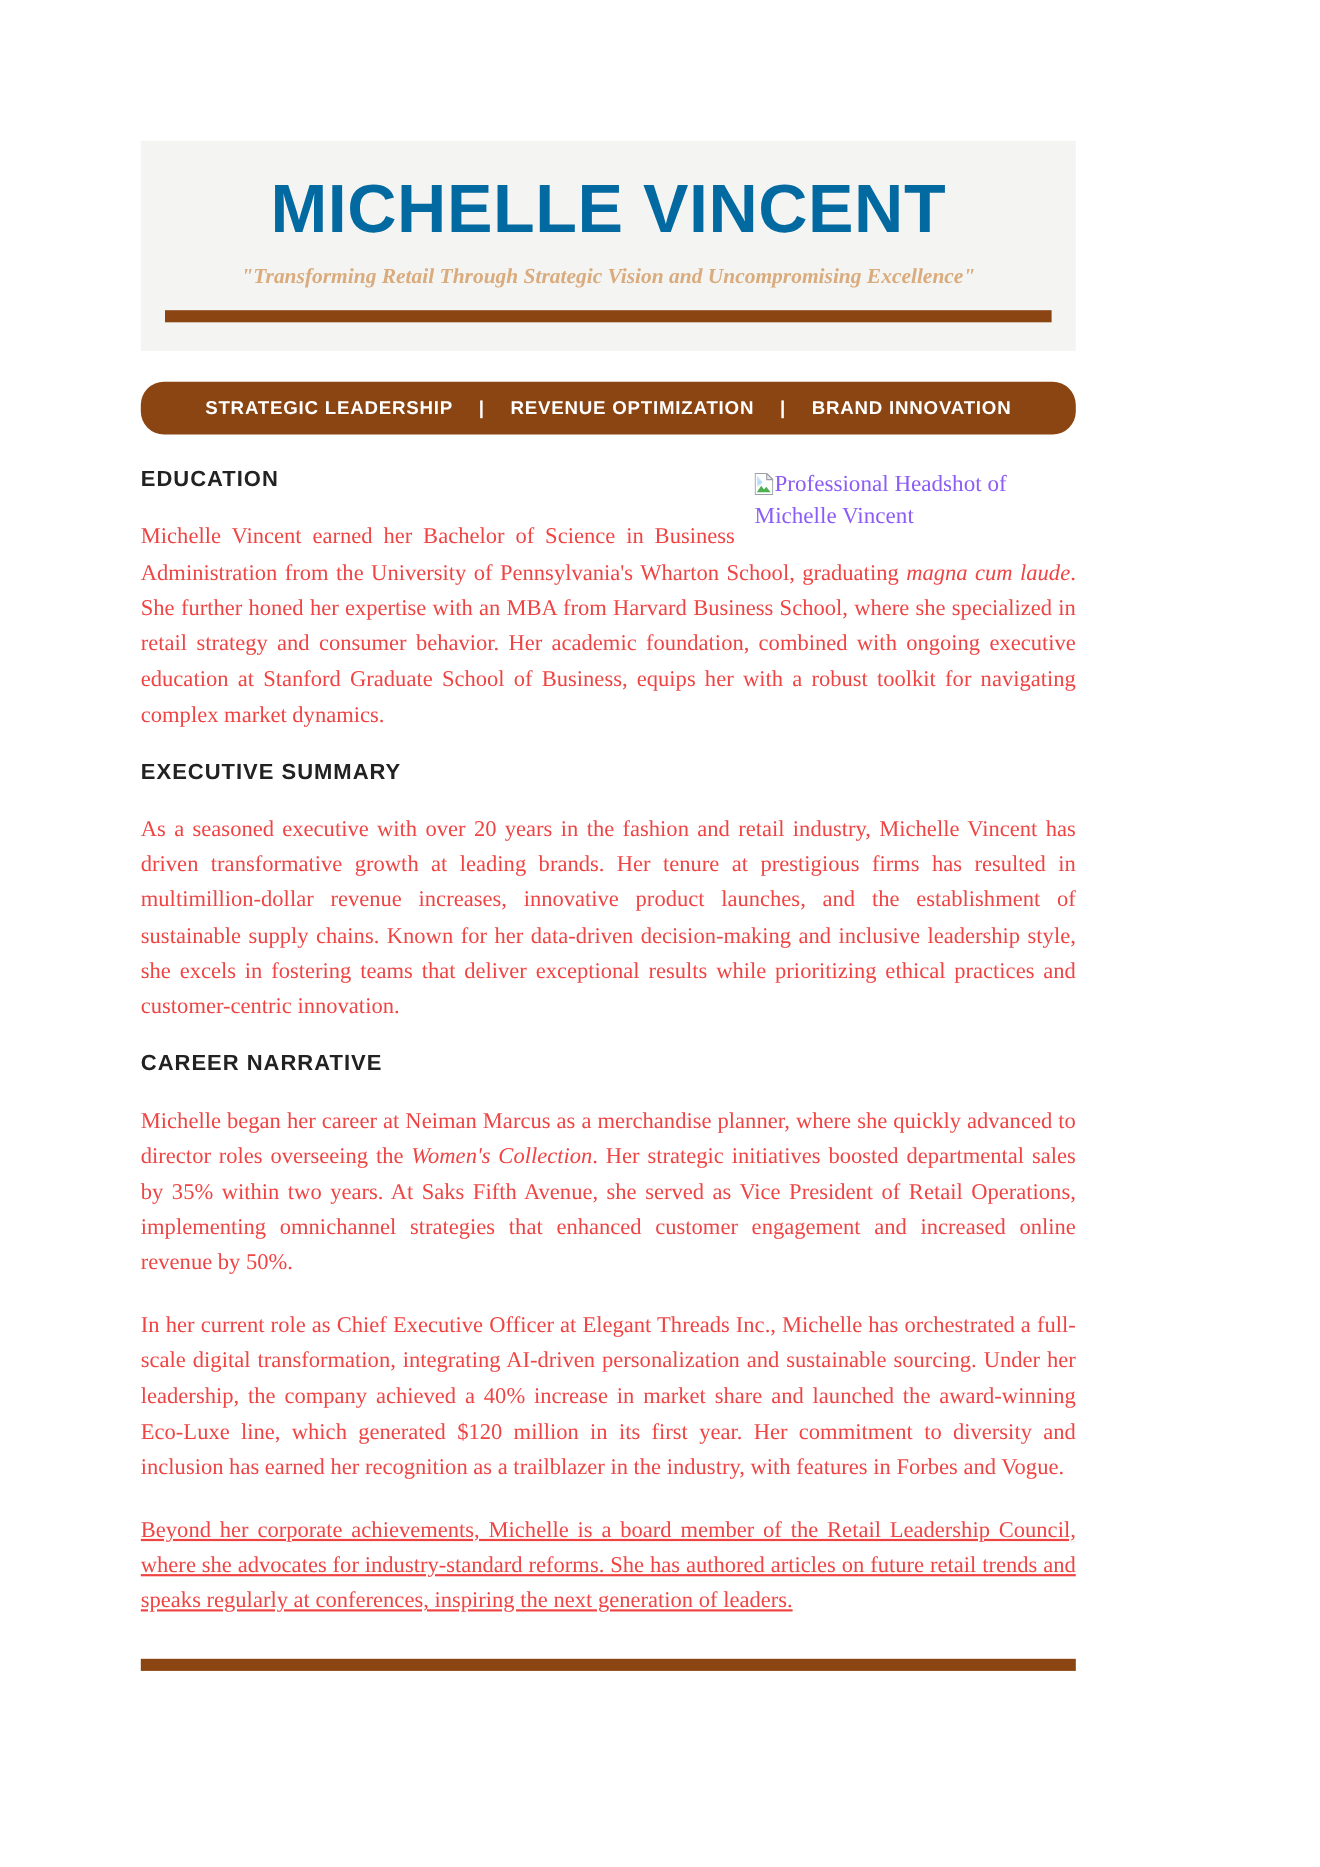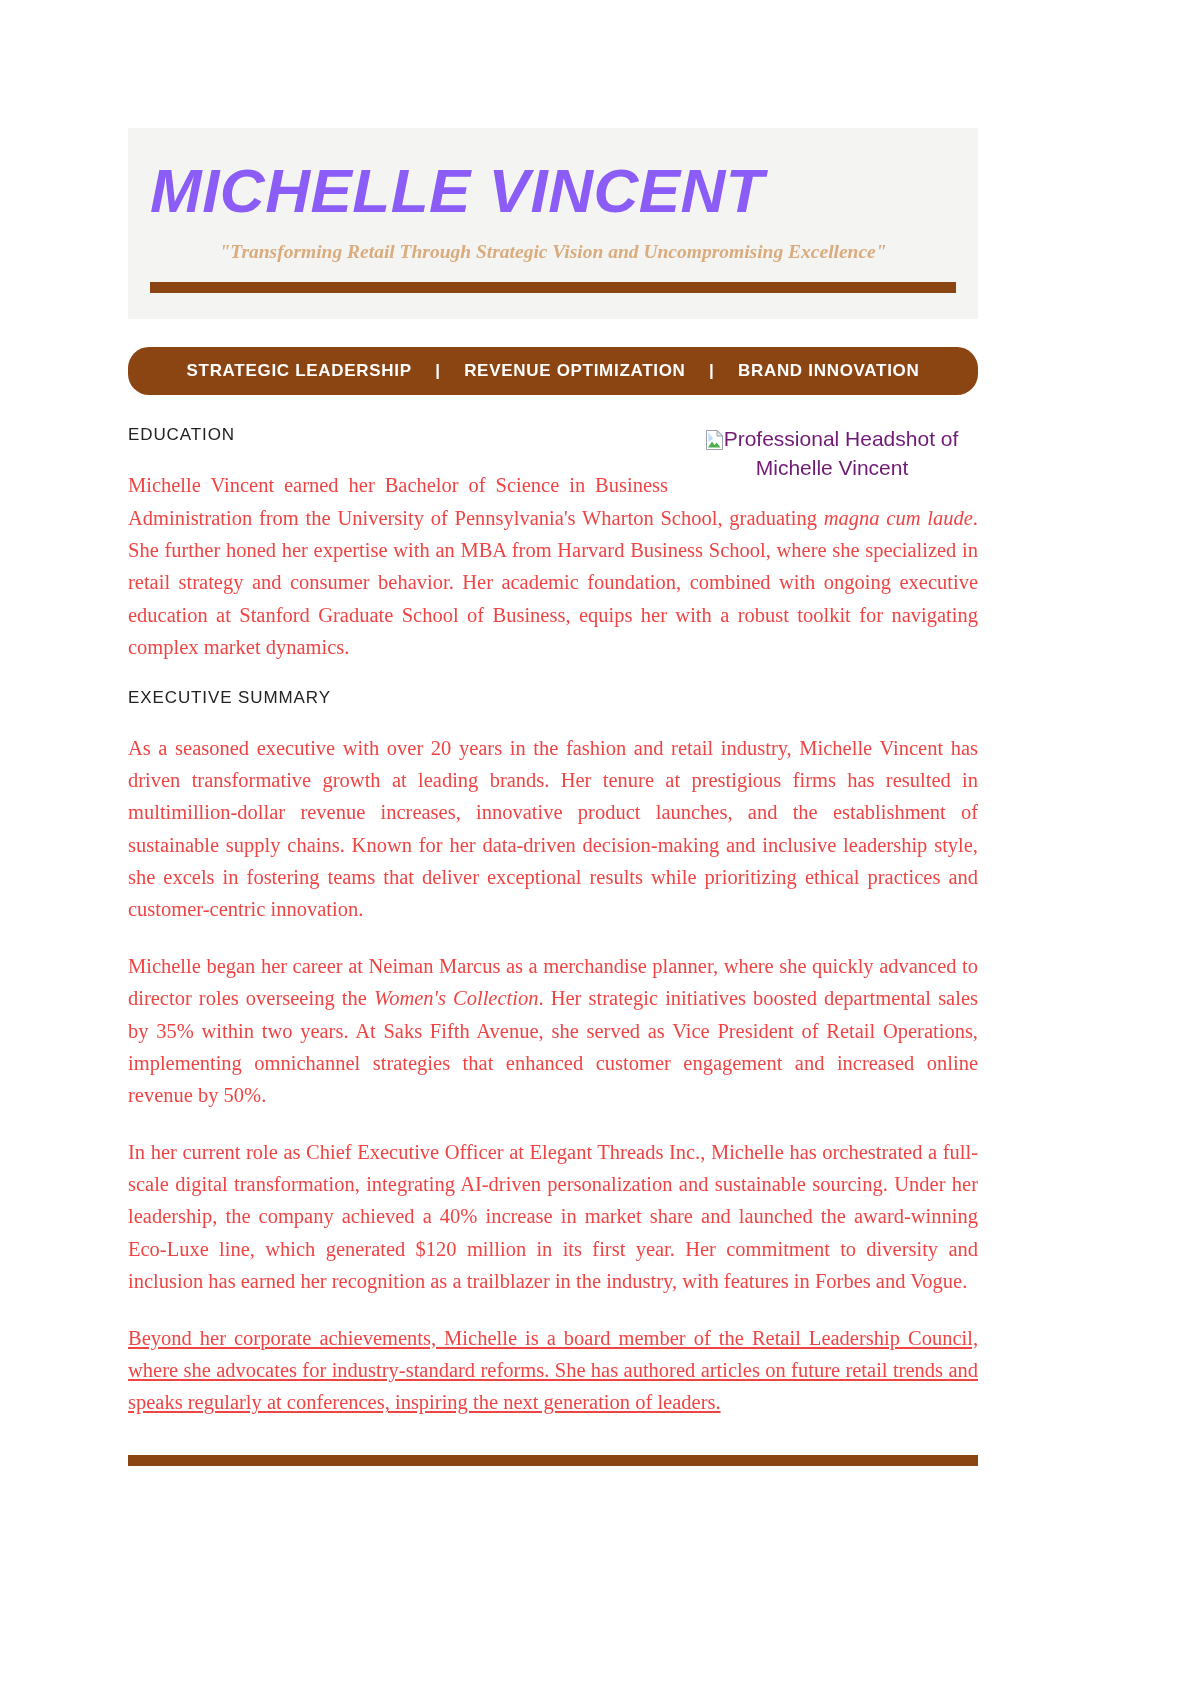--- a/index.html
+++ b/index.html
@@ -30,25 +30,24 @@
     padding: 30px 22px 26px 22px;
     box-sizing: border-box;
     margin-bottom: 28px;
   }
   .name-title {
     font-family: "Liberation Sans", "DejaVu Sans", sans-serif;
     font-weight: 700;
     font-size: 62px;
     line-height: 1.08;
     letter-spacing: 0.5px;
-    color: #8b5cf6;
-    text-align: left;
+    color: #0369a1;
+    text-align: center;
     margin: 0 0 14px 0;
     white-space: nowrap;
-    font-style: italic;
   }
   .tagline {
     font-family: "Liberation Serif", "DejaVu Serif", serif;
     font-style: italic;
     font-weight: 700;
     font-size: 19.5px;
     line-height: 1.3;
     color: #d9ab7d;
     text-align: center;
     margin: 0 0 18px 0;
@@ -80,22 +79,22 @@
     padding: 0 18px;
     font-weight: 700;
   }
   .pillars-bar .pillar {
     display: inline-block;
   }
 
   
   .section-heading {
     font-family: "Liberation Sans", "DejaVu Sans", sans-serif;
-    font-weight: 400;
-    font-size: 17px;
+    font-weight: 700;
+    font-size: 20px;
     letter-spacing: 0.9px;
     color: #222222;
     margin: 0 0 24px 0;
     text-transform: uppercase;
   }
   .section-heading.spaced-top { }
 
   
   p.body-text {
     font-family: "Liberation Serif", "DejaVu Serif", serif;
@@ -107,25 +106,24 @@
   }
   p.body-text:last-of-type { margin-bottom: 0; text-decoration: underline; }
   .body-text b, .body-text strong { font-weight: 400; }
   .body-text i, .body-text em { font-style: italic; }
 
   
   .headshot-wrap {
     float: right;
     width: 292px;
     margin: 0 0 6px 18px;
-    font-family: Liberation Sans, sans-serif;
+    font-family: Liberation Serif, serif;
     font-size: 21px;
     line-height: 1.35;
-    color: #701a75;
-    text-align: center;
+    color: #8b5cf6;
   }
   .broken-img-icon {
     display: inline-block;
     vertical-align: -4px;
     width: 17px;
     height: 20px;
     margin-right: 1px;
   }
 
   
@@ -174,20 +172,21 @@
     <h2 class="section-heading">EDUCATION</h2>
     <p class="body-text">
       <span>Michelle Vincent earned her Bachelor of Science in Business Administration from the University of Pennsylvania's Wharton School, graduating </span><em>magna cum laude</em><span>. She further honed her expertise with an MBA from Harvard Business School, where she specialized in retail strategy and consumer behavior. Her academic foundation, combined with ongoing executive education at Stanford Graduate School of Business, equips her with a robust toolkit for navigating complex market dynamics.</span>
     </p>
 
     <h2 class="section-heading spaced-top">EXECUTIVE SUMMARY</h2>
     <p class="body-text">
       <span>As a seasoned executive with over 20 years in the fashion and retail industry, Michelle Vincent has driven transformative growth at leading brands. Her tenure at prestigious firms has resulted in multimillion-dollar revenue increases, innovative product launches, and the establishment of sustainable supply chains. Known for her data-driven decision-making and inclusive leadership style, she excels in fostering teams that deliver exceptional results while prioritizing ethical practices and customer-centric innovation.</span>
     </p>
 
+    <h2 class="section-heading spaced-top">CAREER NARRATIVE</h2>
 
     <p class="body-text">
       <span>Michelle began her career at </span><strong>Neiman Marcus</strong><span> as a merchandise planner, where she quickly advanced to director roles overseeing the </span><em>Women's Collection</em><span>. Her strategic initiatives boosted departmental sales by 35% within two years. At </span><strong>Saks Fifth Avenue</strong><span>, she served as Vice President of Retail Operations, implementing omnichannel strategies that enhanced customer engagement and increased online revenue by 50%.</span>
     </p>
 
     <p class="body-text">
       <span>In her current role as Chief Executive Officer at </span><strong>Elegant Threads Inc.</strong><span>, Michelle has orchestrated a full-scale digital transformation, integrating AI-driven personalization and sustainable sourcing. Under her leadership, the company achieved a 40% increase in market share and launched the award-winning Eco-Luxe line, which generated $120 million in its first year. Her commitment to diversity and inclusion has earned her recognition as a trailblazer in the industry, with features in Forbes and Vogue.</span>
     </p>
 
     <p class="body-text">

